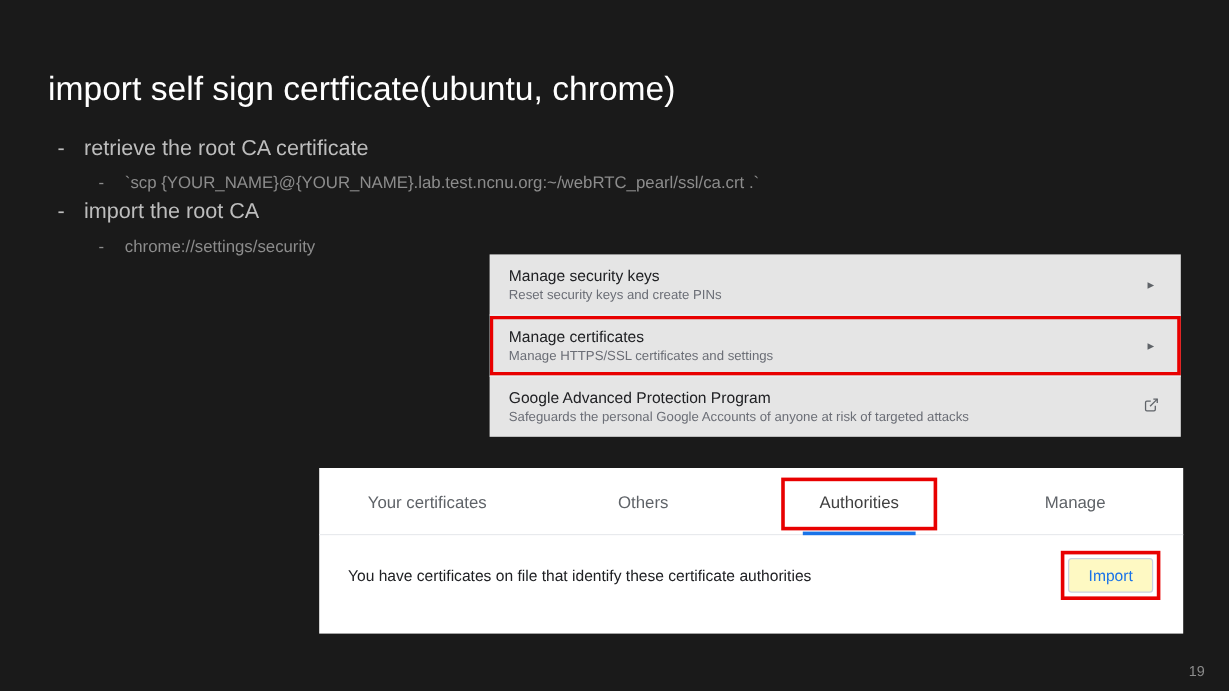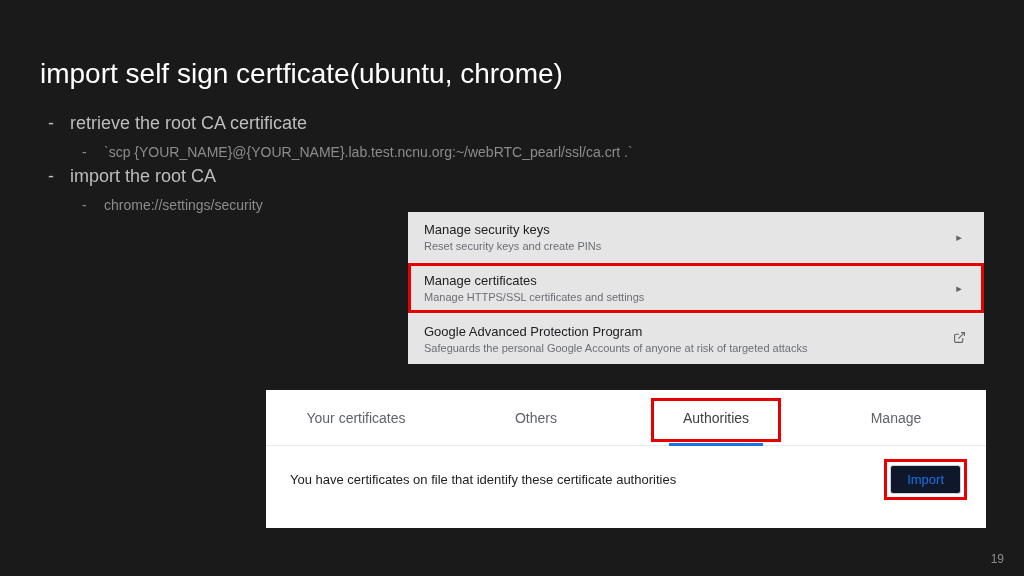--- a/index.html
+++ b/index.html
@@ -47,21 +47,21 @@
   }
   .tabs { display:flex; height:56px; align-items:center; border-bottom:1px solid #e8eaed; }
   .tab { flex:1; text-align:center; font-size:14px; color:#5f6368; font-weight:500; position:relative; height:56px; line-height:56px; }
   .tab.active { color:#404040; }
   .tab .underline { position:absolute; left:24%; right:24%; bottom:0; height:3px; background:#1a73e8; }
   .tab.boxed::after { content:""; position:absolute; left:14%; top:8px; right:14%; bottom:4px; border:3px solid #e80000; }
   .shot2 .body { display:flex; align-items:center; padding:18px 24px 16px 24px; }
   .shot2 .desc { flex:1; font-size:13px; color:#202124; }
   .importwrap { position:relative; padding:1px; }
   .importwrap::after { content:""; position:absolute; inset:-5px; border:3px solid #e80000; }
-  .importbtn { border:1px solid #c9d1e0; color:#1a73e8; font-size:13px; font-weight:500; padding:6px 16px; background:#0f172a; border-radius:3px; }
+  .importbtn { border:1px solid #c9d1e0; color:#1a73e8; font-size:13px; font-weight:500; padding:6px 16px; background:#fef9c3; border-radius:3px; }
 
   .pagenum { position:absolute; right:20px; bottom:10px; font-size:12px; color:#8c8c8c; }
 </style>
 </head>
 <body>
 
 <div class="title">import self sign certficate(ubuntu, chrome)</div>
 
 <div class="bullets">
   <ul>

